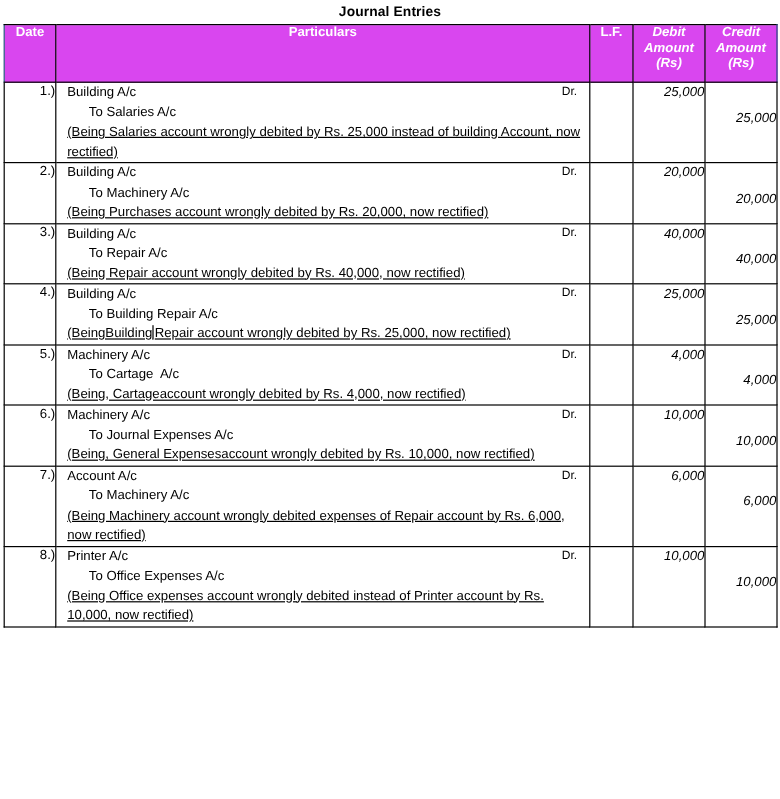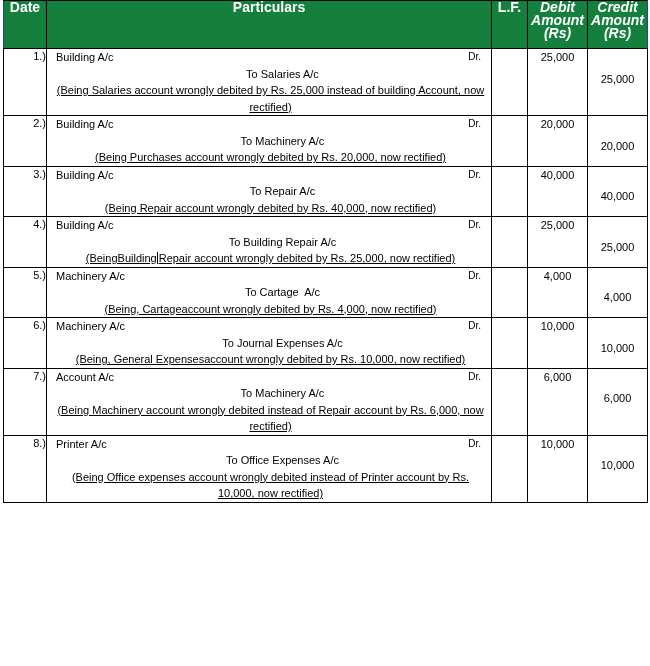--- a/index.html
+++ b/index.html
@@ -42,24 +42,24 @@
 
   table.journal th,
   table.journal td {
     border: 1px solid #000000;
     vertical-align: top;
     padding: 0;
   }
 
   
   thead th {
-    background: #15803d;
+    background: #d946ef;
     color: #ffffff;
     font-weight: bold;
-    font-size: 14px;
+    font-size: 11px;
     text-align: center;
     vertical-align: middle;
     height: 47px;
     line-height: 13px;
     border-color: #24497E;
     border-left-color: #ffffff;
     border-right-color: #ffffff;
   }
   thead th.first-col { border-left-color: #24497E; }
   thead th.last-col  { border-right-color: #24497E; }
@@ -83,36 +83,36 @@
   td.cell-part {
     padding: 5px 0 5px 0;
     font-size: 11px;
     line-height: 16.5px;
     position: relative;
   }
 
   td.cell-lf { }
 
   td.cell-amt {
-    text-align: center;
+    text-align: right;
     padding: 5px 8px 0 0;
     font-size: 11px;
     line-height: 16.5px;
     white-space: nowrap;
+    font-style: italic;
   }
   td.cell-amt.credit-cell {
     padding-top: 21.5px;
   }
 
   
   .pt-line {
     display: block;
     padding-left: 9px;
     white-space: pre;
-    text-align: center;
   }
   .pt-line.indent { padding-left: 27px; }
   .pt-line.narration {
     padding-right: 6px;
     white-space: normal;
     text-decoration: underline;
   }
 
   .dr-row {
     display: flex;
@@ -131,20 +131,21 @@
     background: #000;
     vertical-align: -2px;
     margin: 0 0.5px;
   }
 </style>
 </head>
 <body>
 
 <div class="page">
 
+  <div class="doc-title">Journal Entries</div>
 
   <table class="journal">
     <colgroup>
       <col class="col-date">
       <col class="col-part">
       <col class="col-lf">
       <col class="col-debit">
       <col class="col-credit">
     </colgroup>
 
@@ -259,21 +260,21 @@
       </tr>
 
       <tr>
         <td class="cell-date">7.)</td>
         <td class="cell-part">
           <div class="dr-row">
             <span>Account A/c</span>
             <span class="dr-mark">Dr.</span>
           </div>
           <span class="pt-line indent">To Machinery A/c</span>
-          <span class="pt-line narration">(Being Machinery account wrongly debited instead of Repair account by Rs. 6,000, now rectified)</span>
+          <span class="pt-line narration">(Being Machinery account wrongly debited expenses of Repair account by Rs. 6,000, now rectified)</span>
         </td>
         <td class="cell-lf"></td>
         <td class="cell-amt">6,000</td>
         <td class="cell-amt credit-cell">6,000</td>
       </tr>
 
       <tr>
         <td class="cell-date">8.)</td>
         <td class="cell-part">
           <div class="dr-row">

